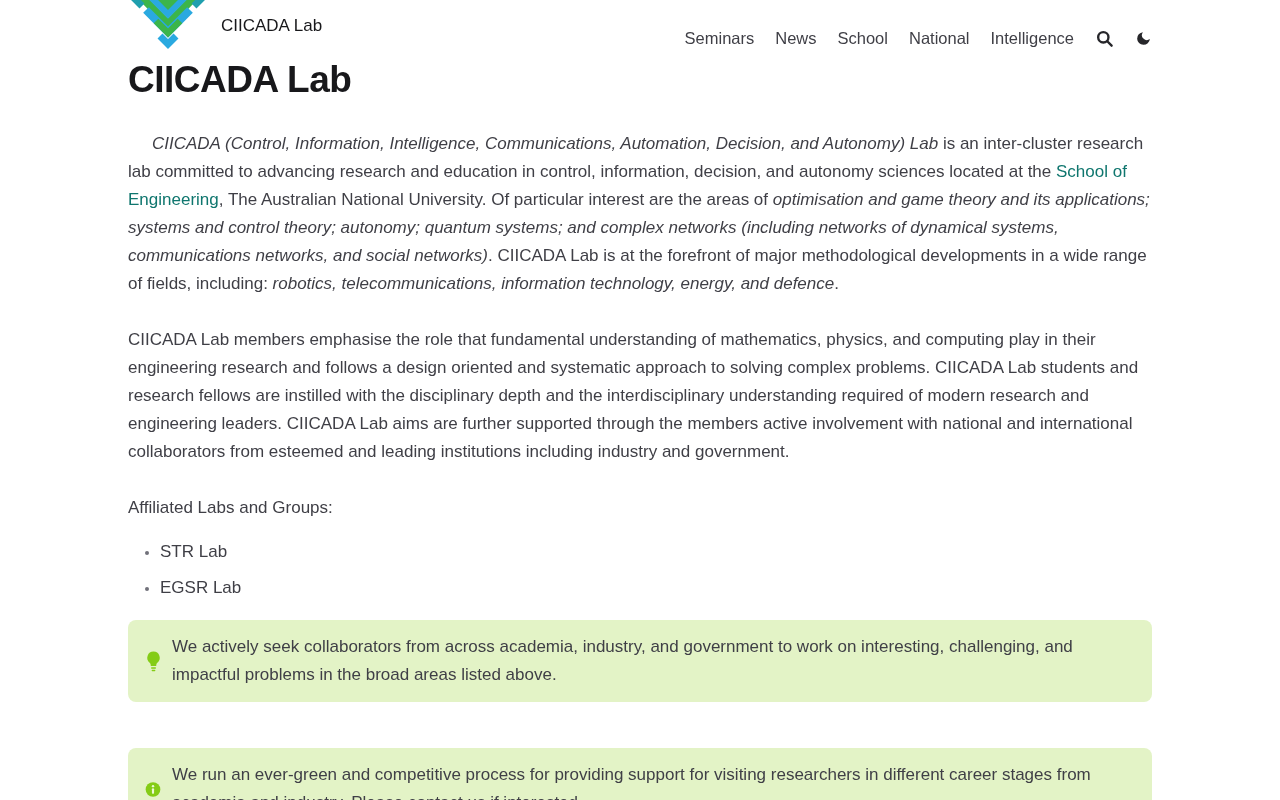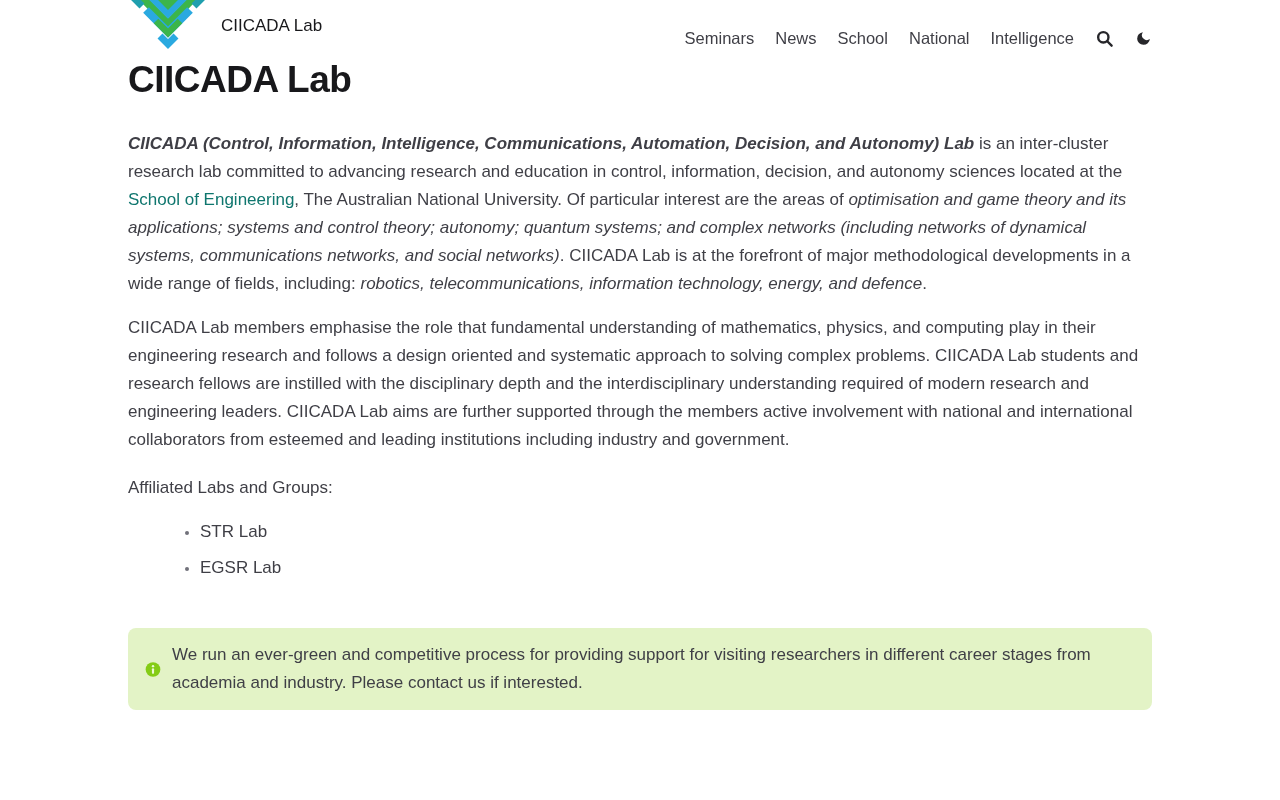--- a/index.html
+++ b/index.html
@@ -34,34 +34,33 @@
 
   
   h1.page-title {
     margin-top: 6px;
     font-size: 37px; line-height: 44px;
     font-weight: 800; letter-spacing: -0.5px;
     color: #18181b;
   }
   p.body-text { font-size: 17px; line-height: 28px; color: #3f3f46; }
   .intro { margin-top: 28px; }
-  .para-2 { margin-top: 16px; }
-  .affiliated-label { margin-top: 20px; }
+  .para-2 { margin-top: 28px; }
+  .affiliated-label { margin-top: 28px; }
   .text-link { color: #0f766e; text-decoration: none; }
-  strong em, strong { font-weight: 700; }
+  strong em, strong { font-weight: 400; margin-left: 24px; }
 
   ul.affiliated-list {
     margin-top: 16px;
     padding-left: 32px;
     list-style: disc;
   }
   ul.affiliated-list li {
     font-size: 17px; line-height: 28px; color: #3f3f46;
     margin-bottom: 8px;
-    margin-left: 40px;
   }
   ul.affiliated-list li::marker { color: #71717a; font-size: 14px; }
 
   
   .callout {
     background: #e3f3c6;
     border-radius: 8px;
     display: flex; align-items: center;
     padding: 13px 24px 13px 17px;
     min-height: 82px;
@@ -129,20 +128,30 @@
 
     <p class="body-text para-2">CIICADA Lab members emphasise the role that fundamental understanding of mathematics, physics, and computing play in their engineering research and follows a design oriented and systematic approach to solving complex problems. CIICADA Lab students and research fellows are instilled with the disciplinary depth and the interdisciplinary understanding required of modern research and engineering leaders. CIICADA Lab aims are further supported through the members active involvement with national and international collaborators from esteemed and leading institutions including industry and government.</p>
 
     <p class="body-text affiliated-label">Affiliated Labs and Groups:</p>
 
     <ul class="affiliated-list">
       <li>STR Lab</li>
       <li>EGSR Lab</li>
     </ul>
 
+    <div class="callout callout-1">
+      <span class="icon-cell">
+        <svg width="15" height="21" viewBox="0 0 24 32" fill="#84cc16">
+          <path d="M12 0a10 10 0 0 0-6.2 17.8c1.1.9 1.8 2.2 1.8 3.6V23h8.8v-1.6c0-1.4.7-2.7 1.8-3.6A10 10 0 0 0 12 0z"></path>
+          <rect x="8" y="25" width="8" height="2.4" rx="1.2"></rect>
+          <rect x="9" y="29" width="6" height="2.4" rx="1.2"></rect>
+        </svg>
+      </span>
+      <p>We actively seek collaborators from across academia, industry, and government to work on interesting, challenging, and impactful problems in the broad areas listed above.</p>
+    </div>
 
     <div class="callout callout-2">
       <span class="icon-cell">
         <svg width="17" height="17" viewBox="0 0 24 24">
           <circle cx="12" cy="12" r="11" fill="#84cc16"></circle>
           <circle cx="12" cy="7" r="1.8" fill="#eef9d8"></circle>
           <rect x="10.4" y="10.2" width="3.2" height="8.4" rx="1.6" fill="#eef9d8"></rect>
         </svg>
       </span>
       <p>We run an ever-green and competitive process for providing support for visiting researchers in different career stages from academia and industry. Please contact us if interested.</p>

